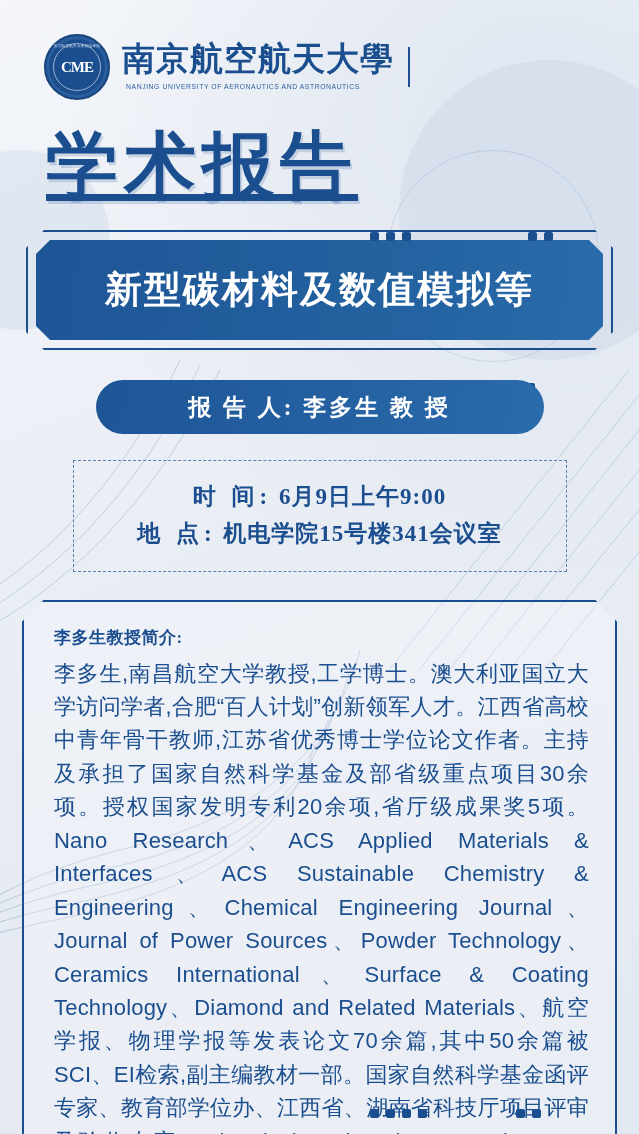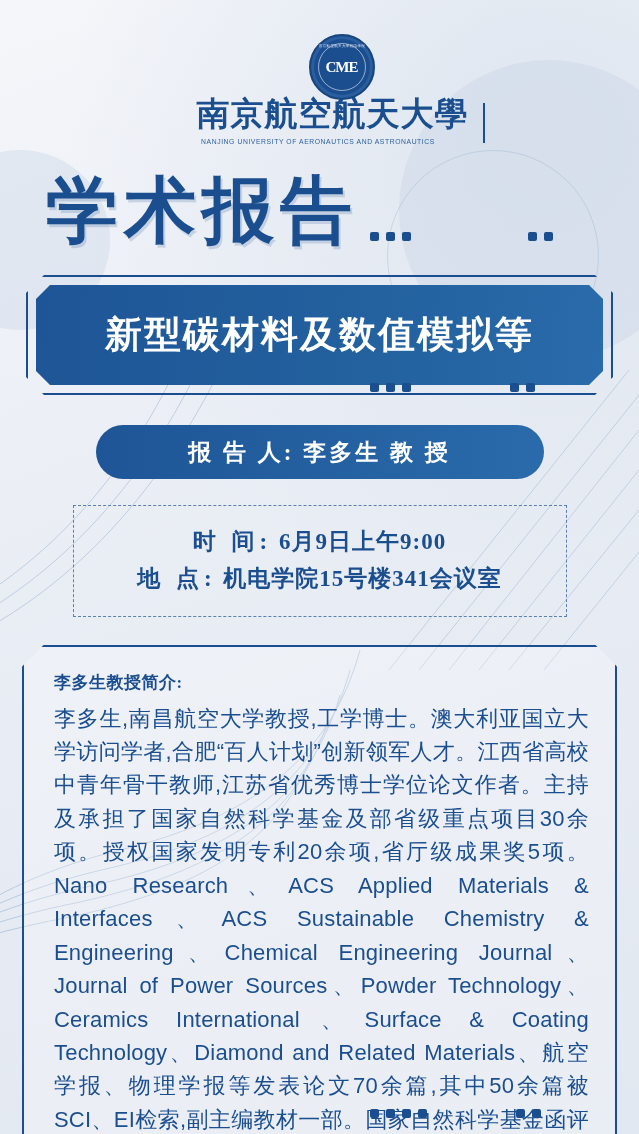--- a/index.html
+++ b/index.html
@@ -57,21 +57,20 @@
     height: 340px;
     opacity: 0.35;
   }
 
   
   .header {
     position: relative;
     display: flex;
     align-items: center;
     padding: 34px 0 0 44px;
-    flex-direction: column;
   }
   .logo-badge {
     width: 62px;
     height: 62px;
     border-radius: 50%;
     background: #1b4e8e;
     border: 2px solid #18457e;
     position: relative;
     flex: none;
     display: flex;
@@ -144,20 +143,21 @@
   .big-title {
     position: relative;
     margin: 30px 0 0 46px;
     font-family: "Liberation Serif", serif;
     font-weight: bold;
     font-size: 72px;
     letter-spacing: 6px;
     color: #1b4e8e;
     line-height: 1;
     text-shadow: 2px 3px 0 rgba(27,78,142,0.18);
+    text-decoration: underline;
   }
 
   
   .topic-wrap {
     position: relative;
     margin: 28px 26px 0 26px;
     height: 120px;
   }
   .topic-frame {
     position: absolute;

